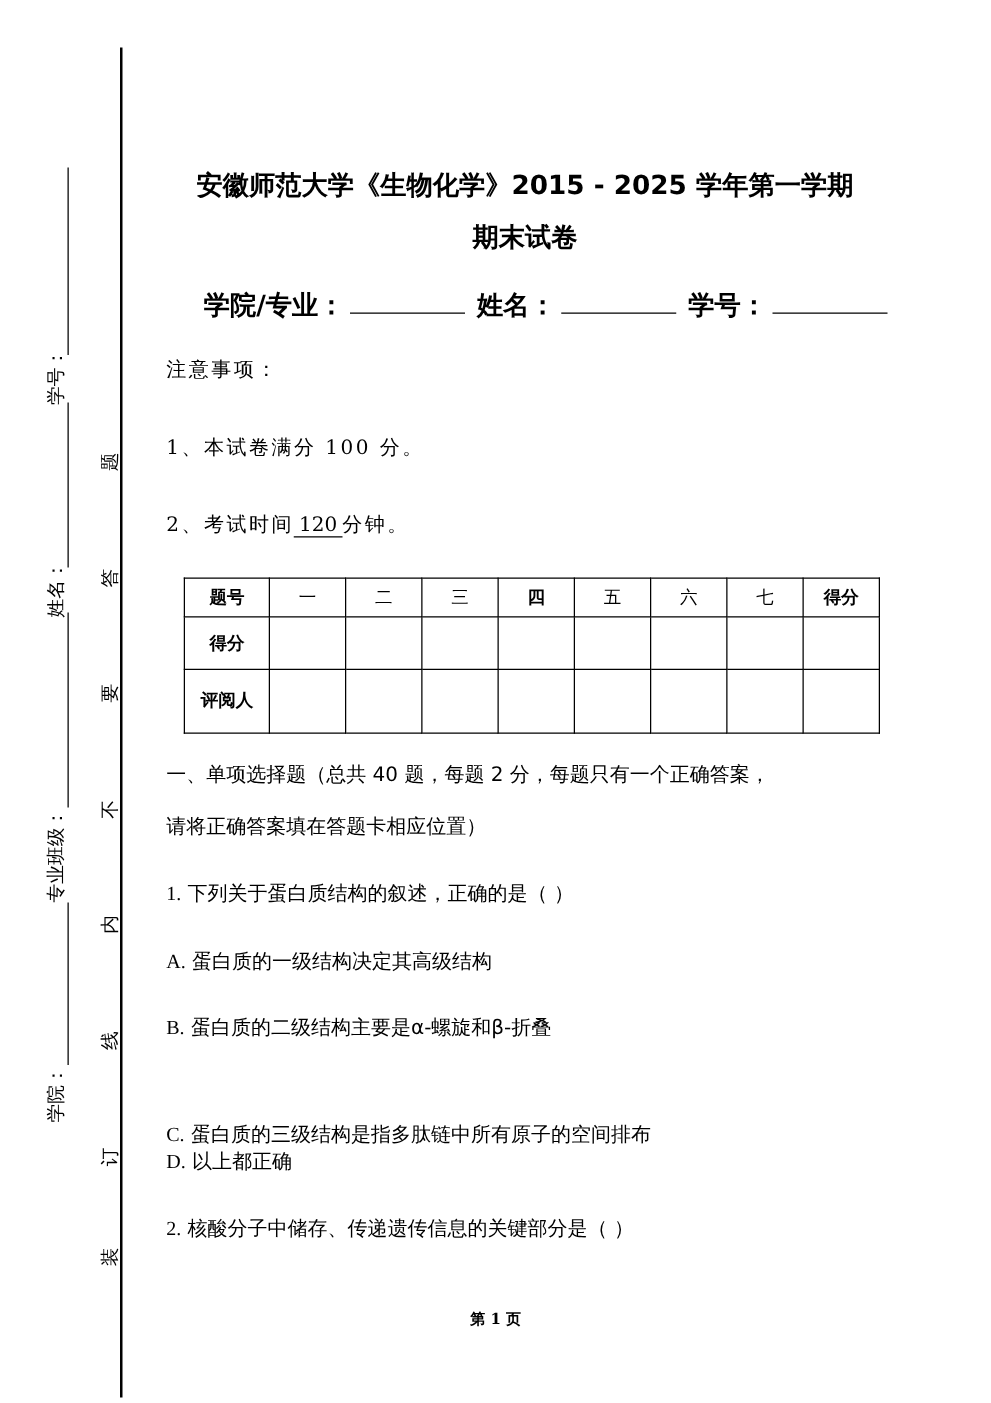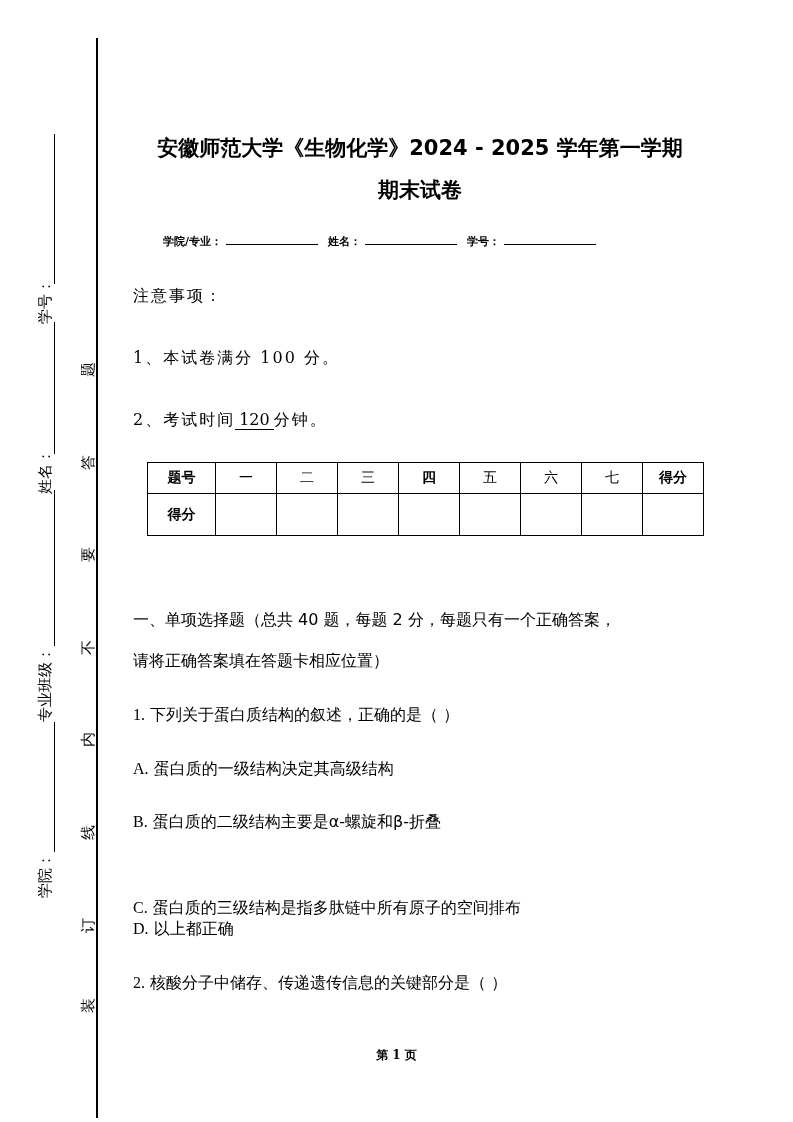--- a/index.html
+++ b/index.html
@@ -17,21 +17,21 @@
     .margin-char {
       position: absolute; left: 79px; width: 18px; text-align: center;
       transform: rotate(-90deg); font-size: 15px; font-family: "DejaVu Serif", serif;
     }
     .title {
       position: absolute; left: 110px; width: 620px; text-align: center;
       font-family: "DejaVu Sans", sans-serif; font-weight: bold; font-size: 21px;
     }
     .info-row {
       position: absolute; top: 230px; left: 163px;
-      font-family: "DejaVu Sans", sans-serif; font-weight: bold; font-size: 11px;
+      font-family: "DejaVu Sans", sans-serif; font-weight: bold; font-size: 21px;
       display: flex; align-items: baseline; white-space: nowrap;
     }
     .info-row .blank { display: inline-block; width: 92px; border-bottom: 1.2px solid #000; margin: 0 10px 0 4px; height: 14px; }
     .notice {
       position: absolute; left: 133px; font-size: 16px; letter-spacing: 2px;
       font-family: "DejaVu Serif", serif; white-space: nowrap;
     }
     .u120 { display: inline-block; border-bottom: 1.2px solid #000; padding: 0 4px; letter-spacing: 0; }
     table.score {
       position: absolute; left: 147px; top: 462px; border-collapse: collapse;
@@ -72,21 +72,21 @@
 
 <div class="margin-char" style="top:360px;">题</div>
 <div class="margin-char" style="top:453px;">答</div>
 <div class="margin-char" style="top:545px;">要</div>
 <div class="margin-char" style="top:638px;">不</div>
 <div class="margin-char" style="top:730px;">内</div>
 <div class="margin-char" style="top:823px;">线</div>
 <div class="margin-char" style="top:916px;">订</div>
 <div class="margin-char" style="top:996px;">装</div>
 
-<div class="title" style="top:134px;">安徽师范大学《生物化学》2024 - 2025 学年第一学期</div>
+<div class="title" style="top:134px;">安徽师范大学《生物化学》2015 - 2025 学年第一学期</div>
 <div class="title" style="top:176px;text-align:center;">期末试卷</div>
 
 <div class="info-row">
   <span>学院/专业：</span>
   <span class="blank"></span>
   <span>姓名：</span>
   <span class="blank"></span>
   <span>学号：</span>
   <span class="blank"></span>
 </div>
@@ -105,20 +105,31 @@
     <td>二</td>
     <td>三</td>
     <td class="hdr-bold">四</td>
     <td>五</td>
     <td>六</td>
     <td>七</td>
     <td class="hdr-bold">得分</td>
   </tr>
   <tr class="r1">
     <td class="first">得分</td>
+    <td></td>
+    <td></td>
+    <td></td>
+    <td></td>
+    <td></td>
+    <td></td>
+    <td></td>
+    <td></td>
+  </tr>
+  <tr class="r2">
+    <td class="first">评阅人</td>
     <td></td>
     <td></td>
     <td></td>
     <td></td>
     <td></td>
     <td></td>
     <td></td>
     <td></td>
   </tr>
 </tbody>

